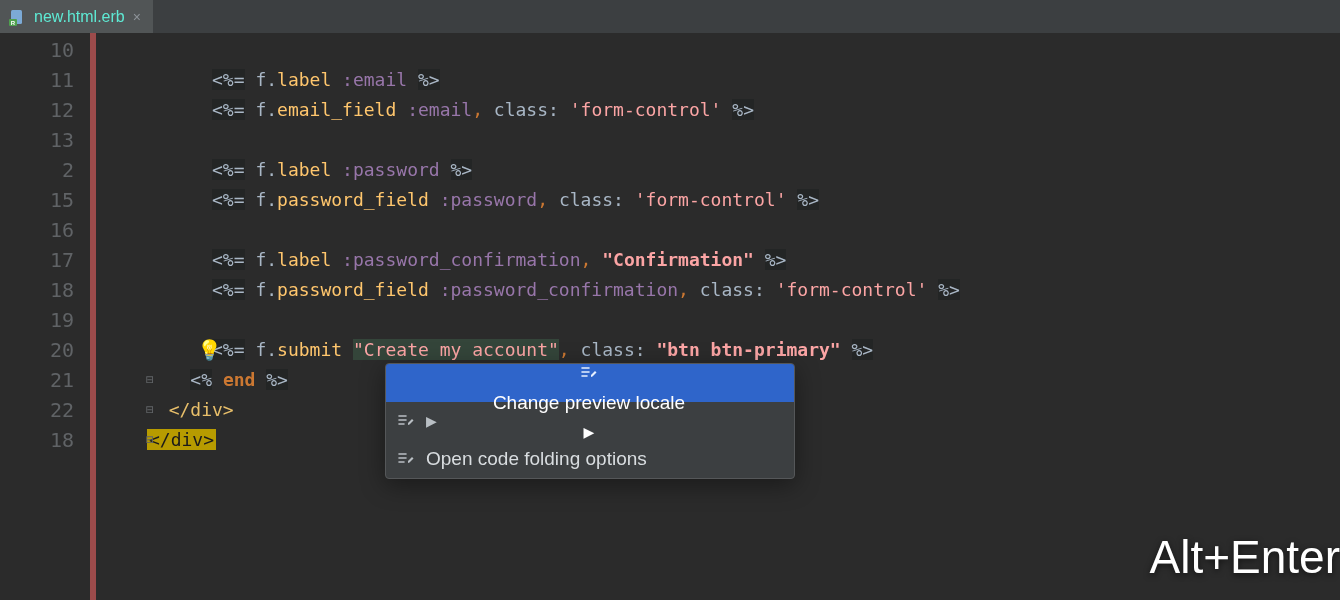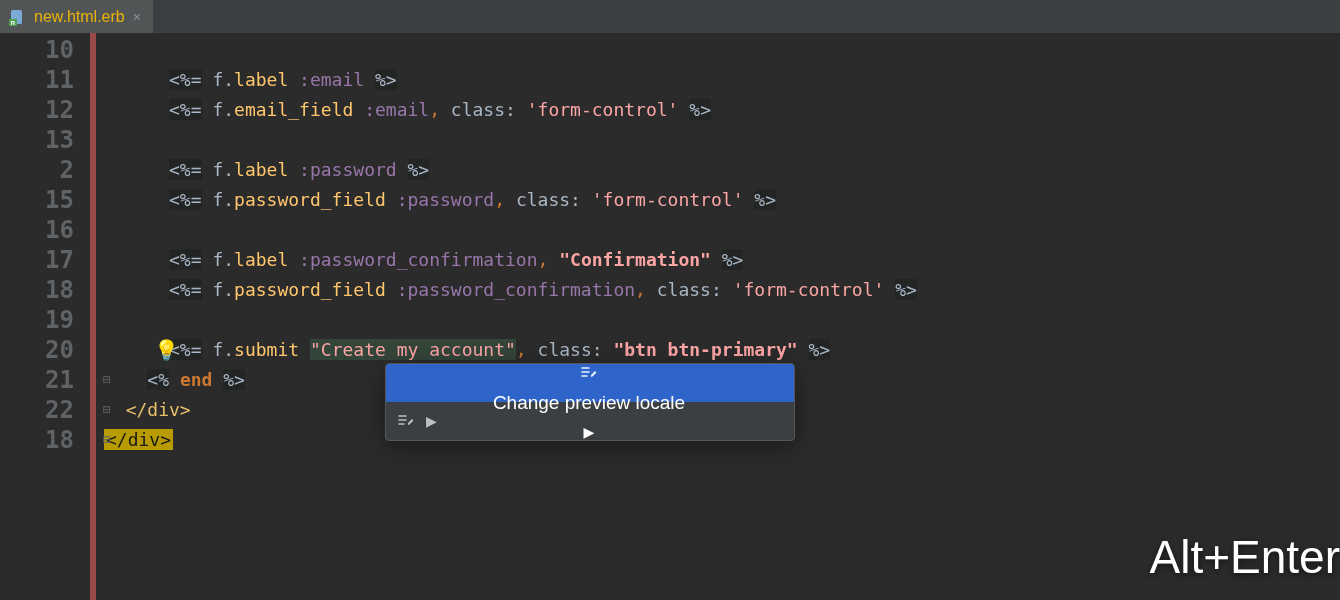--- a/index.html
+++ b/index.html
@@ -23,21 +23,21 @@
     align-items: center;
     gap: 8px;
     padding: 0 12px 0 8px;
     background: #515556;
     cursor: pointer;
   }
   .tab .file-icon {
     width: 18px; height: 18px;
     display: flex; align-items: center; justify-content: center;
   }
-  .tab .filename { color: #eab308; font-size: 16px; font-family: ui-sans-serif, -apple-system, sans-serif; }
+  .tab .filename { color: #5eead4; font-size: 16px; font-family: ui-sans-serif, -apple-system, sans-serif; }
   .tab .close-x { color: #8d9398; font-size: 14px; font-family: ui-sans-serif, sans-serif; }
 
   
   .editor {
     position: relative;
     display: flex;
     height: calc(100% - 33px);
     background: #2b2b2b;
   }
   .gutter {
@@ -54,30 +54,29 @@
     left: 90px;
     top: 0;
     bottom: 0;
     width: 6px;
     background: #a94f4f;
     opacity: .9;
   }
   .ln {
     height: 30px;
     line-height: 30px;
-    font-size: 24px;
-    font-weight: bold;
+    font-size: 20px;
   }
   .code-area {
     position: relative;
     padding-top: 2px;
     padding-left: 14px;
     white-space: pre;
   }
-  .line { height: 30px; line-height: 30px; }
+  .line { height: 30px; line-height: 30px; margin-left: 43px; }
   .fold-handle {
     position: absolute;
     left: -3px;
     color: #606366;
     font-size: 13px;
     line-height: 30px;
     width: 12px;
     text-align: center;
   }
   .bulb-abs {
@@ -197,15 +196,24 @@
     </div>
     <div class="menu-item">
       <span class="mi-icon">
         <svg width="18" height="18" viewBox="0 0 18 18">
           <path d="M2 4h7M2 8h7M2 12h5" stroke="currentColor" stroke-width="1.6" stroke-linecap="round"></path>
           <path d="M11 11l4-4 1.5 1.5-4 4L11 13z" fill="currentColor"></path>
         </svg>
       </span>
       <span class="mi-sub">▶</span>
     </div>
+    <div class="menu-item">
+      <span class="mi-icon">
+        <svg width="18" height="18" viewBox="0 0 18 18">
+          <path d="M2 4h7M2 8h7M2 12h5" stroke="currentColor" stroke-width="1.6" stroke-linecap="round"></path>
+          <path d="M11 11l4-4 1.5 1.5-4 4L11 13z" fill="currentColor"></path>
+        </svg>
+      </span>
+      <span class="mi-label">Open code folding options</span>
+    </div>
   </div>
 
 <div class="shortcut-overlay">Alt+Enter</div>
 
 </body></html>

